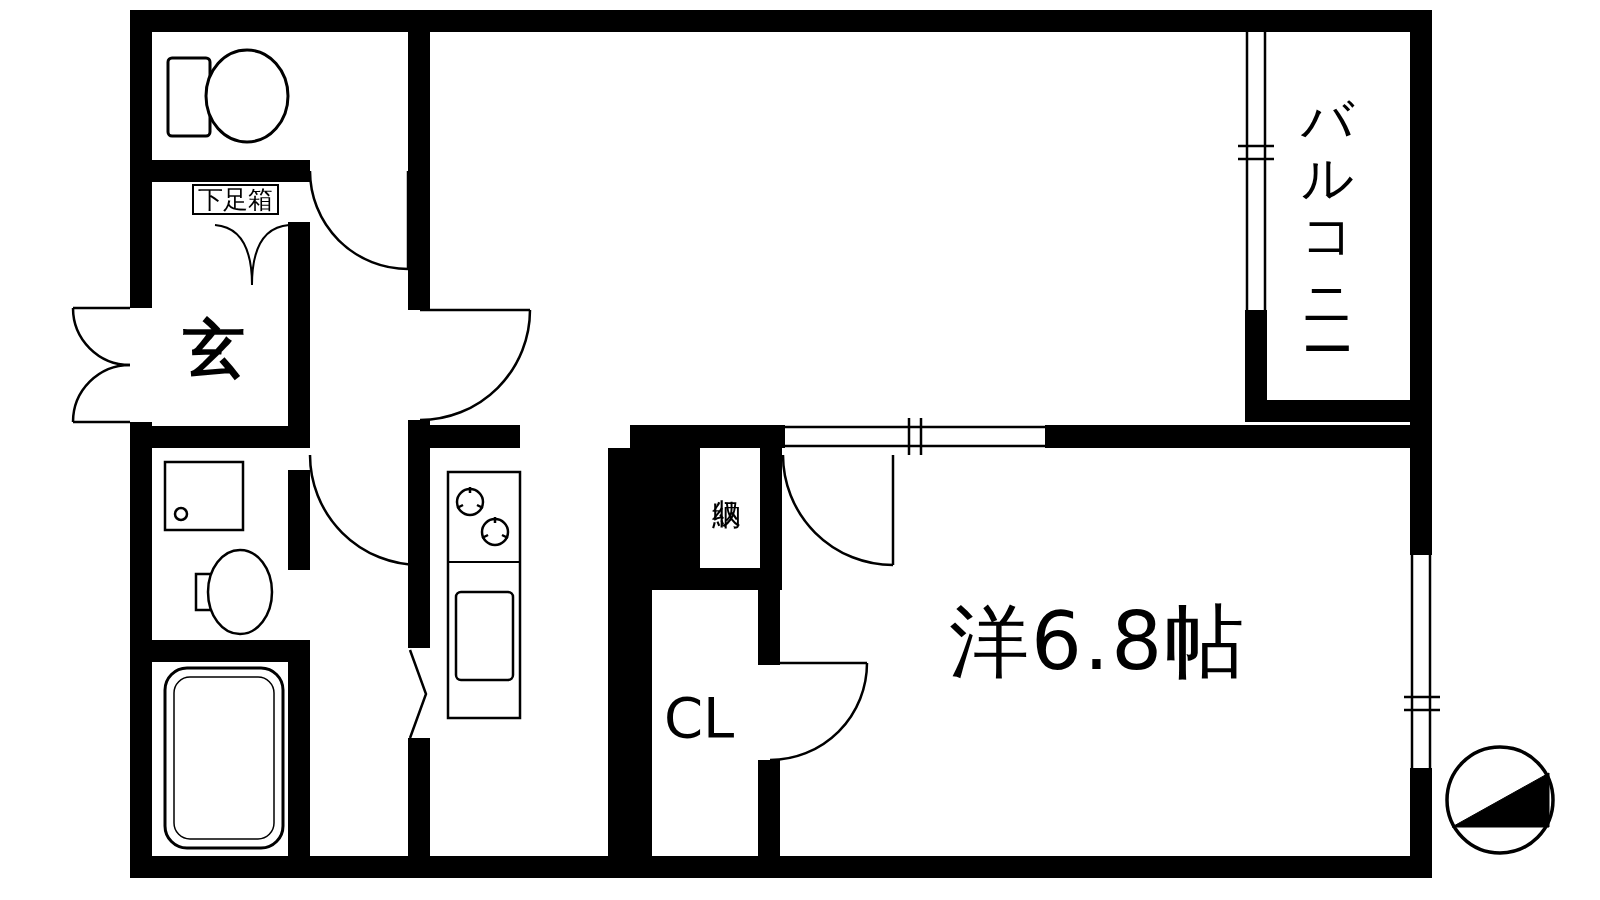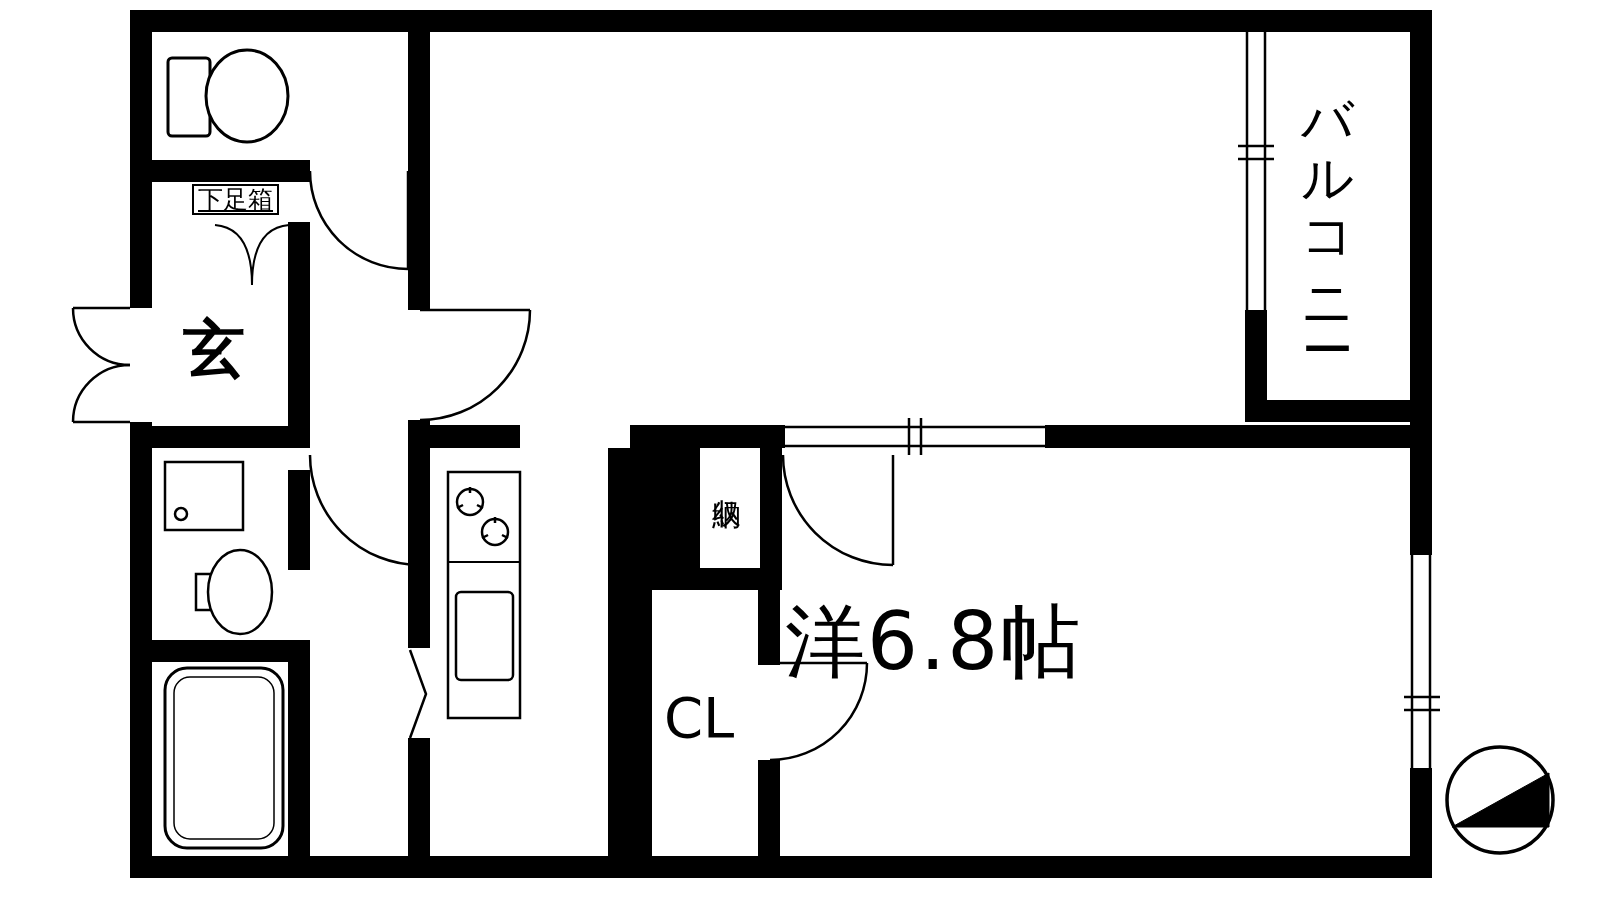--- a/index.html
+++ b/index.html
@@ -13,27 +13,27 @@
   }
   .plan-canvas svg { position: absolute; left: 0; top: 0; }
   .room-label {
     position: absolute;
     color: #000;
     white-space: nowrap;
     line-height: 1.0;
     font-weight: 500;
   }
   .label-ldk      { left: 430px; top: 182px; width: 815px; text-align: center; font-size: 80px; letter-spacing: 2px; }
-  .label-western  { left: 785px; top: 602px; width: 625px; text-align: left; font-size: 80px; letter-spacing: 2px; }
+  .label-western  { left: 785px; top: 602px; width: 625px; text-align: center; font-size: 80px; letter-spacing: 2px; }
   .label-balcony  { left: 1302px; top: 62px; height: 350px; font-size: 52px;
                     writing-mode: vertical-rl; text-orientation: upright; letter-spacing: 6px; }
   .label-storage  { left: 712px; top: 476px; height: 90px; font-size: 29px;
                     writing-mode: vertical-rl; text-orientation: upright; letter-spacing: 2px; }
   .label-entrance { left: 183px; top: 318px; font-size: 62px; font-weight: 600; }
-  .label-shoebox  { left: 192px; top: 184px; font-size: 25px; border: 2px solid #000; padding: 1px 4px; background: #fff; text-decoration: underline; }
+  .label-shoebox  { left: 192px; top: 184px; font-size: 25px; border: 2px solid #000; padding: 1px 4px; background: #fff; }
   .label-closet   { left: 664px; top: 690px; font-size: 56px; }
 </style>
 </head>
 <body>
 
 <div class="plan-canvas">
 
   <svg width="1600" height="900" viewBox="0 0 1600 900">
 
     <g fill="#000000">

